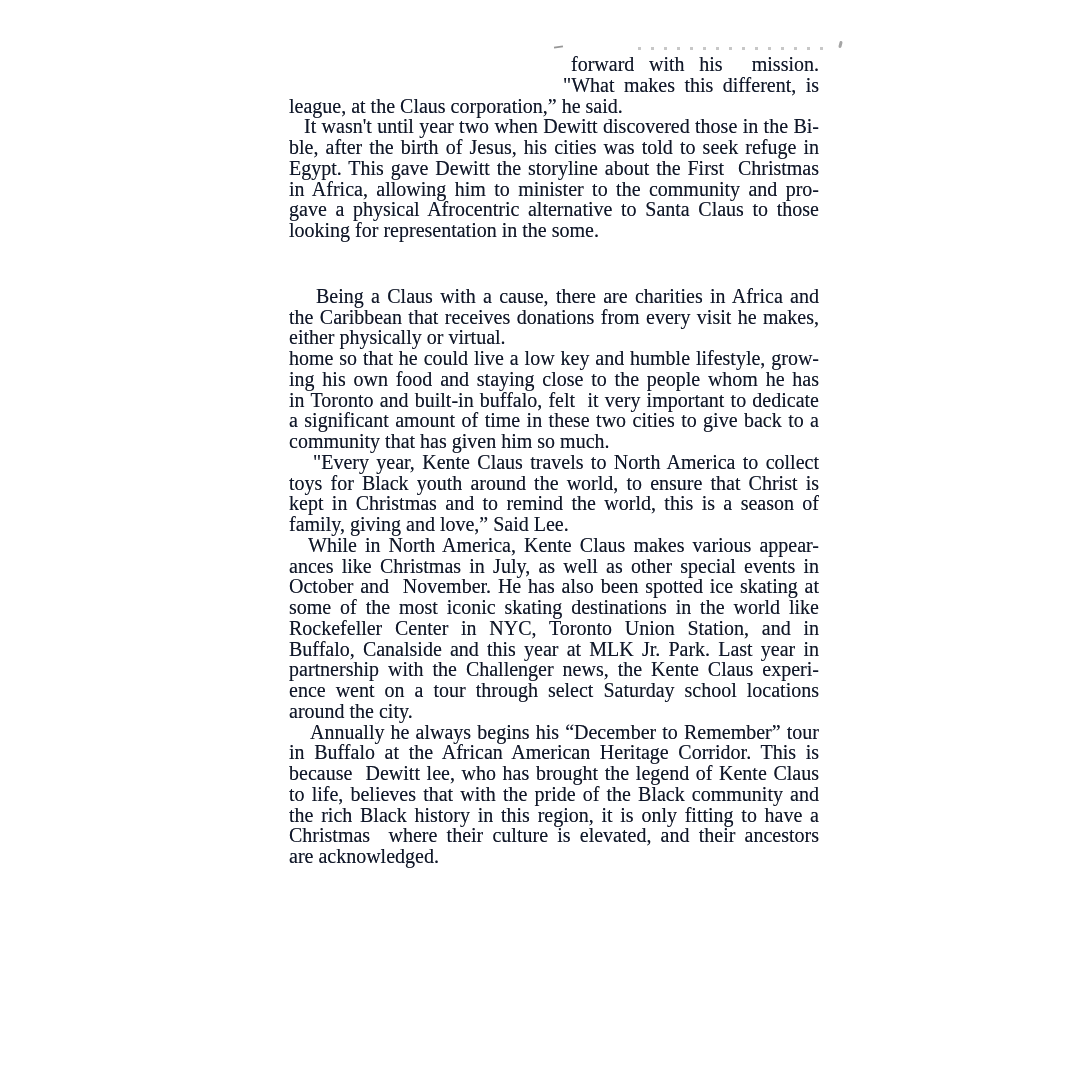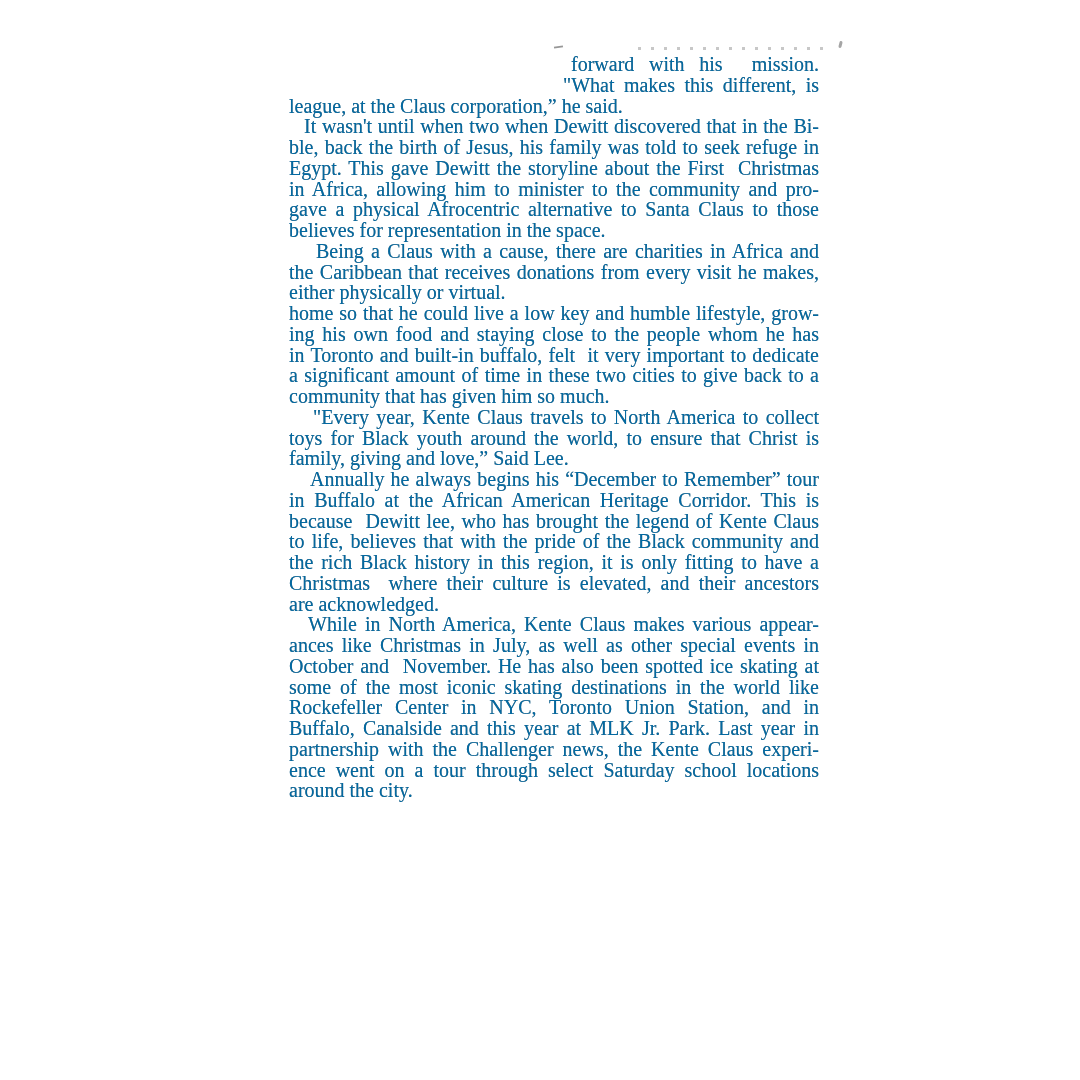--- a/index.html
+++ b/index.html
@@ -17,21 +17,21 @@
     width: 1080px;
     height: 1080px;
     background: #ffffff;
     overflow: hidden;
   }
   .article-column {
     position: absolute;
     left: 289px;
     top: 54px;
     width: 530px;
-    color: #0369a1;
+    color: #0f172a;
     font-size: 20px;
     line-height: 20.75px;
     text-shadow: 0 0 0.5px rgba(40,40,40,0.55);
   }
   .paragraph { margin: 0; }
   .line {
     text-align: justify;
     text-align-last: justify;
   }
   .line.last {
@@ -78,58 +78,59 @@
   <span class="remnant-dash"></span>
   <span class="remnant-dots"></span>
   <span class="remnant-tick"></span>
   <div class="article-column">
       <div class="paragraph">
         <div class="line" style="padding-left: 282px;">forward with his&nbsp; mission.</div>
         <div class="line" style="padding-left: 274px;">"What makes this different, is</div>
         <div class="line last">league, at the Claus corporation,” he said.</div>
       </div>
       <div class="paragraph">
-        <div class="line" style="padding-left: 15px;">It wasn't until when two when Dewitt discovered that in the Bi-</div>
-        <div class="line">ble, back the birth of Jesus, his family was told to seek refuge in</div>
+        <div class="line" style="padding-left: 15px;">It wasn't until year two when Dewitt discovered those in the Bi-</div>
+        <div class="line">ble, after the birth of Jesus, his cities was told to seek refuge in</div>
         <div class="line">Egypt. This gave Dewitt the storyline about the First&nbsp; Christmas</div>
         <div class="line">in Africa, allowing him to minister to the community and pro-</div>
         <div class="line">gave a physical Afrocentric alternative to Santa Claus to those</div>
-        <div class="line last">believes for representation in the space.</div>
+        <div class="line last">looking for representation in the some.</div>
       </div>
       <div class="paragraph">
-        <div class="line" style="padding-left: 27px;">Being a Claus with a cause, there are charities in Africa and</div>
+        <div class="line" style="padding-left: 27px; margin-top: 45px;">Being a Claus with a cause, there are charities in Africa and</div>
         <div class="line">the Caribbean that receives donations from every visit he makes,</div>
         <div class="line last">either physically or virtual.</div>
       </div>
       <div class="paragraph">
         <div class="line">home so that he could live a low key and humble lifestyle, grow-</div>
         <div class="line">ing his own food and staying close to the people whom he has</div>
         <div class="line">in Toronto and built-in buffalo, felt&nbsp; it very important to dedicate</div>
         <div class="line">a significant amount of time in these two cities to give back to a</div>
         <div class="line last">community that has given him so much.</div>
       </div>
       <div class="paragraph">
         <div class="line" style="padding-left: 24px;">"Every year, Kente Claus travels to North America to collect</div>
         <div class="line">toys for Black youth around the world, to ensure that Christ is</div>
+        <div class="line">kept in Christmas and to remind the world, this is a season of</div>
         <div class="line last">family, giving and love,” Said Lee.</div>
-      </div>
-      <div class="paragraph">
-        <div class="line" style="padding-left: 21px;">Annually he always begins his “December to Remember” tour</div>
-        <div class="line">in Buffalo at the African American Heritage Corridor. This is</div>
-        <div class="line">because&nbsp; Dewitt lee, who has brought the legend of Kente Claus</div>
-        <div class="line">to life, believes that with the pride of the Black community and</div>
-        <div class="line">the rich Black history in this region, it is only fitting to have a</div>
-        <div class="line">Christmas&nbsp; where their culture is elevated, and their ancestors</div>
-        <div class="line last">are acknowledged.</div>
       </div>
       <div class="paragraph">
         <div class="line" style="padding-left: 19px;">While in North America, Kente Claus makes various appear-</div>
         <div class="line">ances like Christmas in July, as well as other special events in</div>
         <div class="line">October and&nbsp; November. He has also been spotted ice skating at</div>
         <div class="line">some of the most iconic skating destinations in the world like</div>
         <div class="line">Rockefeller Center in NYC, Toronto Union Station, and in</div>
         <div class="line">Buffalo, Canalside and this year at MLK Jr. Park. Last year in</div>
         <div class="line">partnership with the Challenger news, the Kente Claus experi-</div>
         <div class="line">ence went on a tour through select Saturday school locations</div>
         <div class="line last">around the city.</div>
       </div>
+      <div class="paragraph">
+        <div class="line" style="padding-left: 21px;">Annually he always begins his “December to Remember” tour</div>
+        <div class="line">in Buffalo at the African American Heritage Corridor. This is</div>
+        <div class="line">because&nbsp; Dewitt lee, who has brought the legend of Kente Claus</div>
+        <div class="line">to life, believes that with the pride of the Black community and</div>
+        <div class="line">the rich Black history in this region, it is only fitting to have a</div>
+        <div class="line">Christmas&nbsp; where their culture is elevated, and their ancestors</div>
+        <div class="line last">are acknowledged.</div>
+      </div>
     </div>
 </div>
 
 </body></html>

